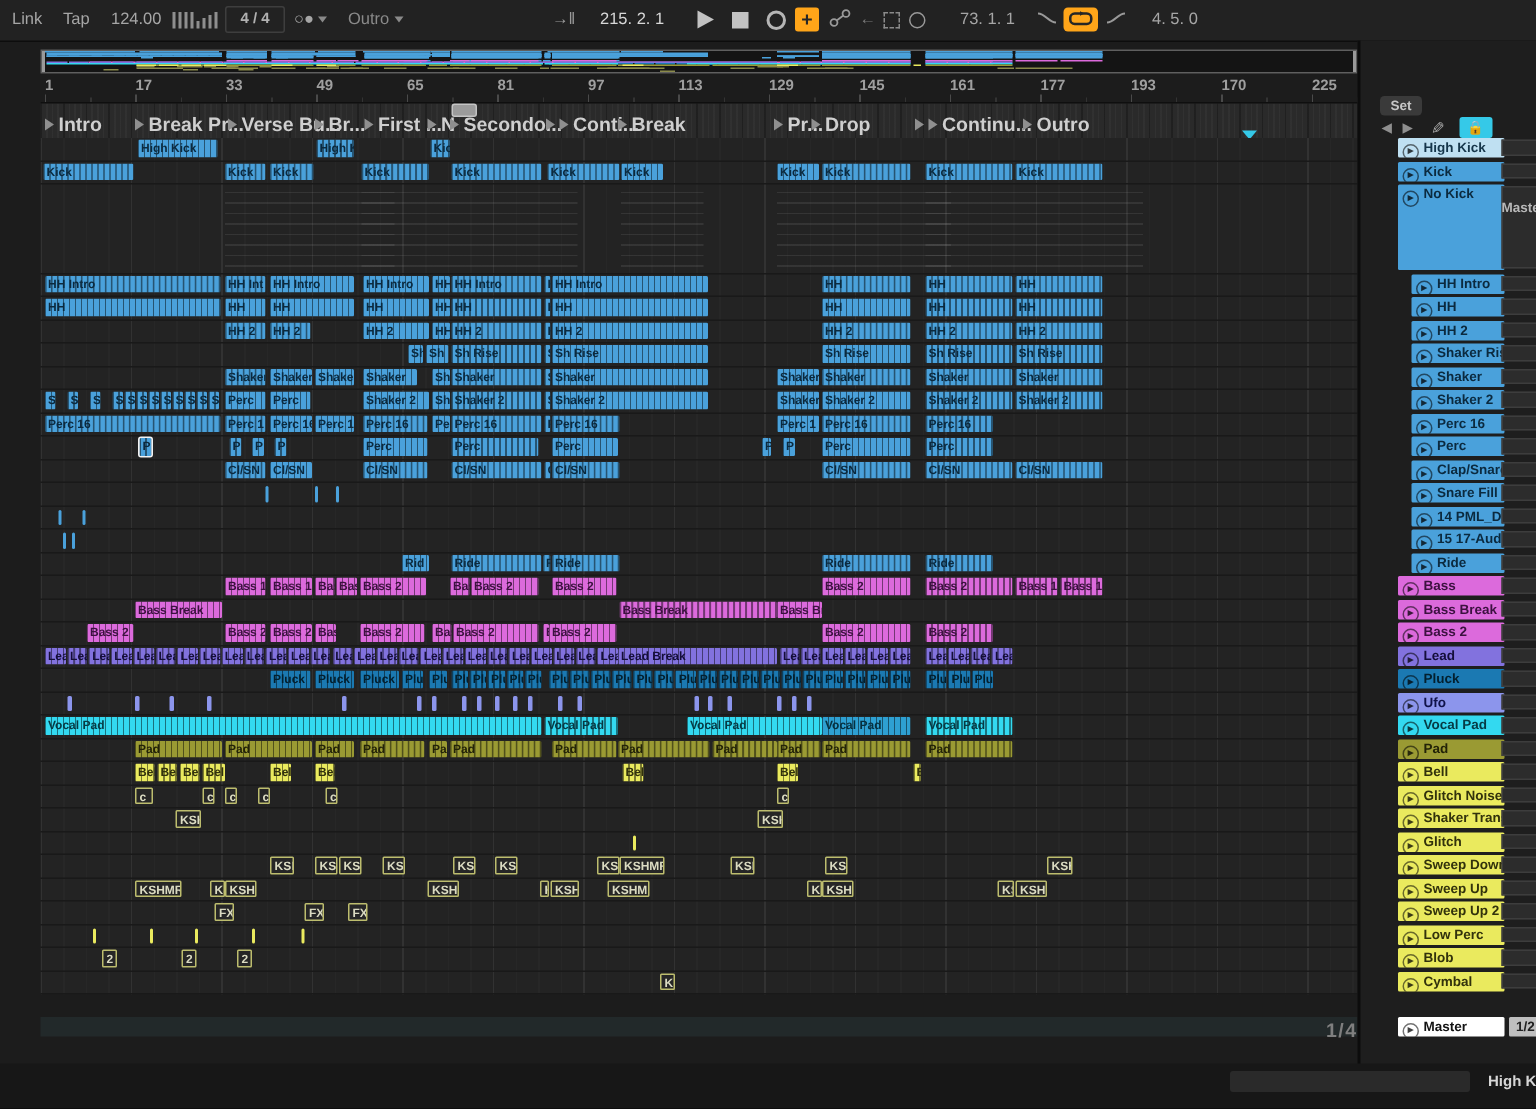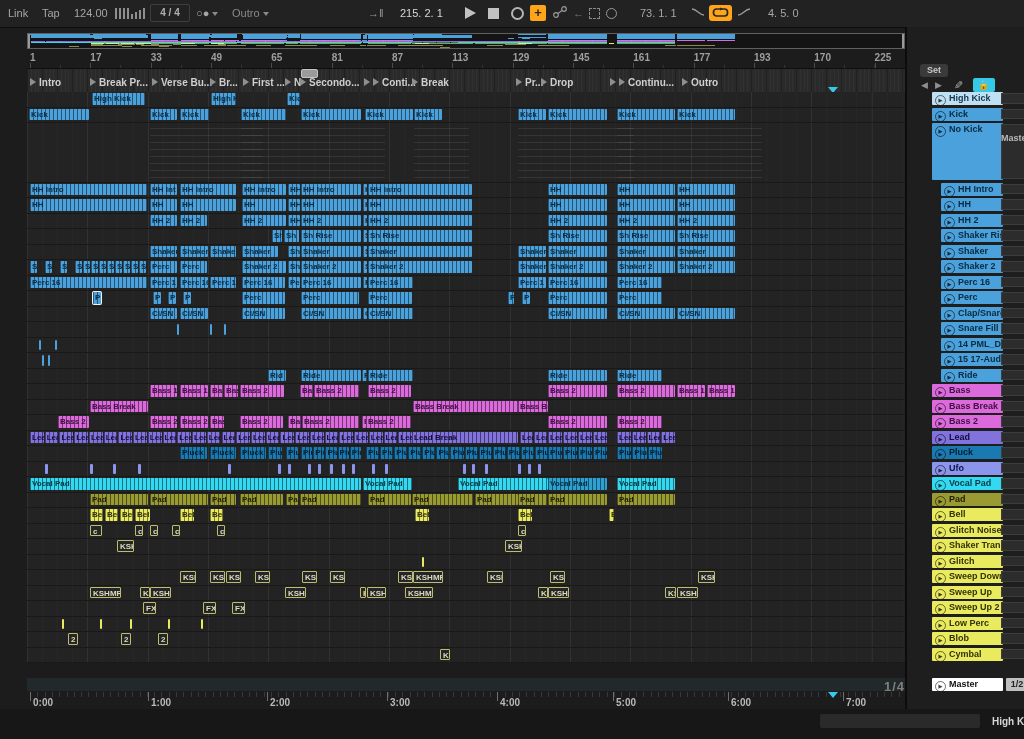--- a/index.html
+++ b/index.html
@@ -37,21 +37,21 @@
                repeating-linear-gradient(90deg,#333 0 1px,transparent 1px 30.16px);
              background-size:100% 5px,100% 3px;background-position:bottom 0 left 3px,bottom 0 left 3px;
              background-repeat:no-repeat;}
   .bar-num{position:absolute;top:1px;}
   
   .scrub{position:absolute;left:27px;top:68px;width:878px;height:24px;background:#2a2a2a;
          border-top:1px solid #0f0f0f;border-bottom:1px solid #111;
          background-image:
            repeating-linear-gradient(90deg,rgba(0,0,0,.35) 0 1px,transparent 1px 15.08px),
            repeating-linear-gradient(90deg,rgba(255,255,255,.03) 0 1px,transparent 1px 3.77px);}
-  .locator{position:absolute;top:7px;height:14px;color:#cfcfcf;font-size:10px;font-weight:bold;
+  .locator{position:absolute;top:7px;height:14px;color:#cfcfcf;font-size:13px;font-weight:bold;
            white-space:nowrap;line-height:14px;}
   .loc-flag{display:inline-block;width:0;height:0;border-top:4px solid transparent;
             border-bottom:4px solid transparent;border-left:6px solid #8f8f8f;margin-right:3px;}
   .loop-brace{position:absolute;top:0px;height:7px;background:#9b9b9b;border:1px solid #c4c4c4;border-radius:2px;}
   .ins-marker{position:absolute;width:0;height:0;border-left:5px solid transparent;
               border-right:5px solid transparent;border-top:6px solid #35c9e8;}
   
   .lanes{position:absolute;left:27px;top:92px;width:878px;height:571px;background:#232323;
          background-image:
            repeating-linear-gradient(90deg,rgba(255,255,255,.05) 0 1px,transparent 1px 60.33px),
@@ -445,21 +445,21 @@
     <div class="ov-handle" style="right:0"></div>
   </div>
 
   <div class="bar-ruler" id="bar-ruler">
       <div class="bar-num" style="left: 3px;">1</div>
       <div class="bar-num" style="left: 63.33px;">17</div>
       <div class="bar-num" style="left: 123.66px;">33</div>
       <div class="bar-num" style="left: 183.99px;">49</div>
       <div class="bar-num" style="left: 244.32px;">65</div>
       <div class="bar-num" style="left: 304.65px;">81</div>
-      <div class="bar-num" style="left: 364.98px;">87</div>
+      <div class="bar-num" style="left: 364.98px;">97</div>
       <div class="bar-num" style="left: 425.31px;">113</div>
       <div class="bar-num" style="left: 485.64px;">129</div>
       <div class="bar-num" style="left: 545.97px;">145</div>
       <div class="bar-num" style="left: 606.3px;">161</div>
       <div class="bar-num" style="left: 666.63px;">177</div>
       <div class="bar-num" style="left: 726.96px;">193</div>
       <div class="bar-num" style="left: 787.29px;">170</div>
       <div class="bar-num" style="left: 847.62px;">225</div>
     </div>
 
@@ -951,38 +951,19 @@
         <div class="mixbox" style="top: 541px; height: 10.5px;"></div>
         <div class="hdr" style="left: 25px; top: 555.5px; width: 71px; height: 13px; background: rgb(234, 234, 94); color: rgb(50, 50, 12);"><span class="hicon">▶</span><span>Cymbal</span></div>
         <div class="mixbox" style="top: 556.5px; height: 10.5px;"></div>
       </div>
     <div class="hdr" style="left:25px;top:651px;width:71px;height:13px;background:#fff;color:#111;">
       <span class="hicon">▶</span><span>Master</span>
     </div>
     <div class="hdr" style="left:99px;top:651px;width:22px;height:13px;background:#bfbfbf;color:#222;text-align:center;padding:0;">1/2</div>
   </div>
 
-  <div class="time-ruler" id="time-ruler">
-      <div class="tr-tick" style="left: 3px;"></div>
-      <div class="tr-label" style="left: 6px;">0:00</div>
-      <div class="tr-tick" style="left: 121px;"></div>
-      <div class="tr-label" style="left: 124px;">1:00</div>
-      <div class="tr-tick" style="left: 240px;"></div>
-      <div class="tr-label" style="left: 243px;">2:00</div>
-      <div class="tr-tick" style="left: 360px;"></div>
-      <div class="tr-label" style="left: 363px;">3:00</div>
-      <div class="tr-tick" style="left: 470px;"></div>
-      <div class="tr-label" style="left: 473px;">4:00</div>
-      <div class="tr-tick" style="left: 586px;"></div>
-      <div class="tr-label" style="left: 589px;">5:00</div>
-      <div class="tr-tick" style="left: 701px;"></div>
-      <div class="tr-label" style="left: 704px;">6:00</div>
-      <div class="tr-tick" style="left: 816px;"></div>
-      <div class="tr-label" style="left: 819px;">7:00</div>
-      <div class="ins-marker" style="left: 801px; top: 0px;"></div>
-    </div>
 
   <div class="statusbar">
     <div class="hscroll"></div>
     <div class="status-clip">High Ki</div>
   </div>
 
 </div>
 
 </body></html>

